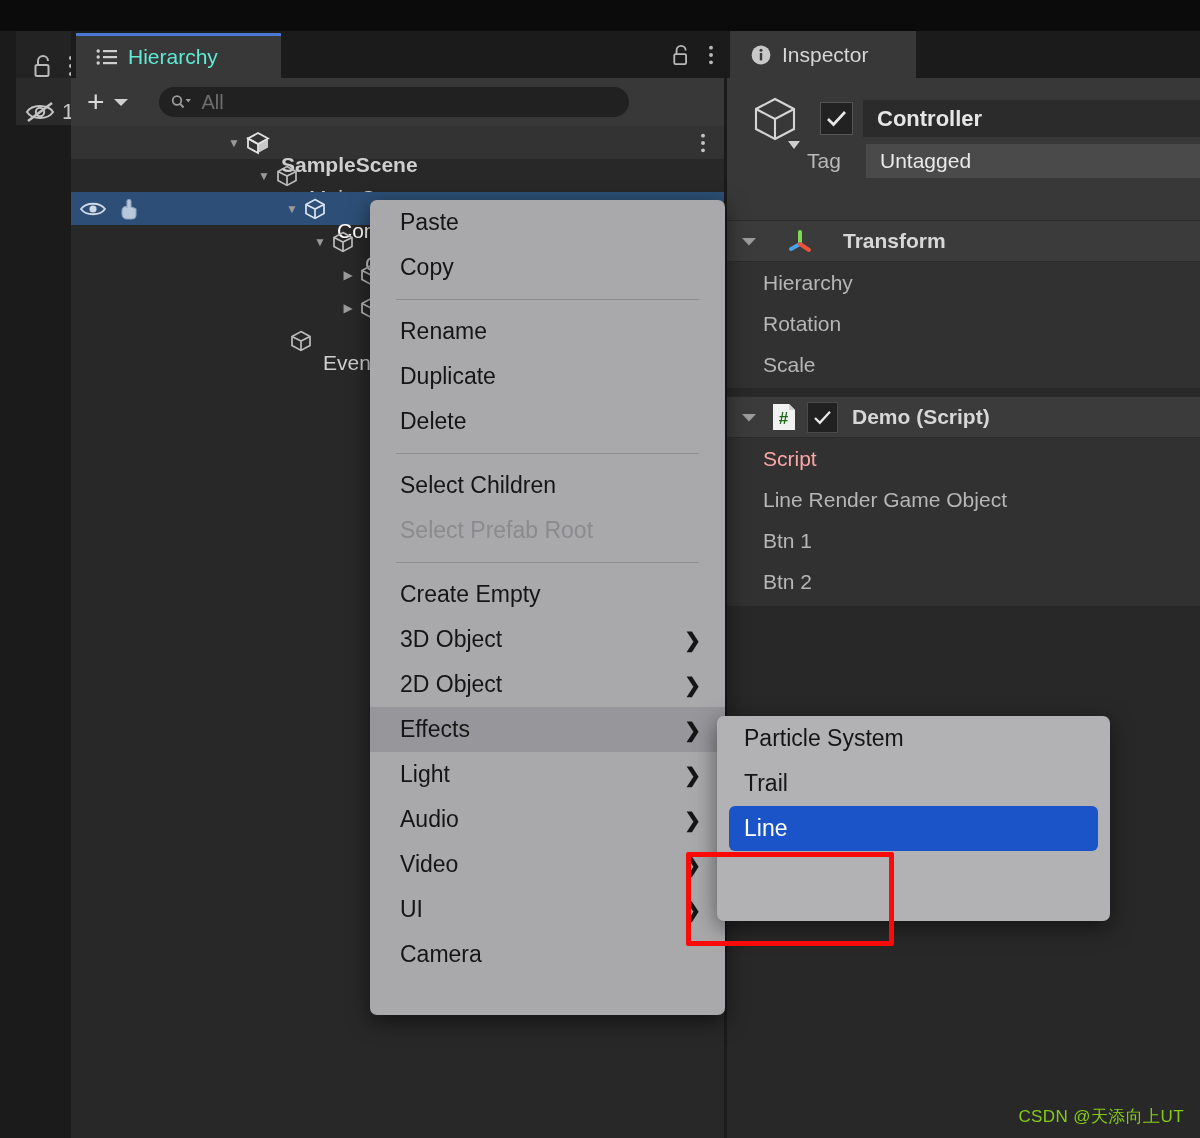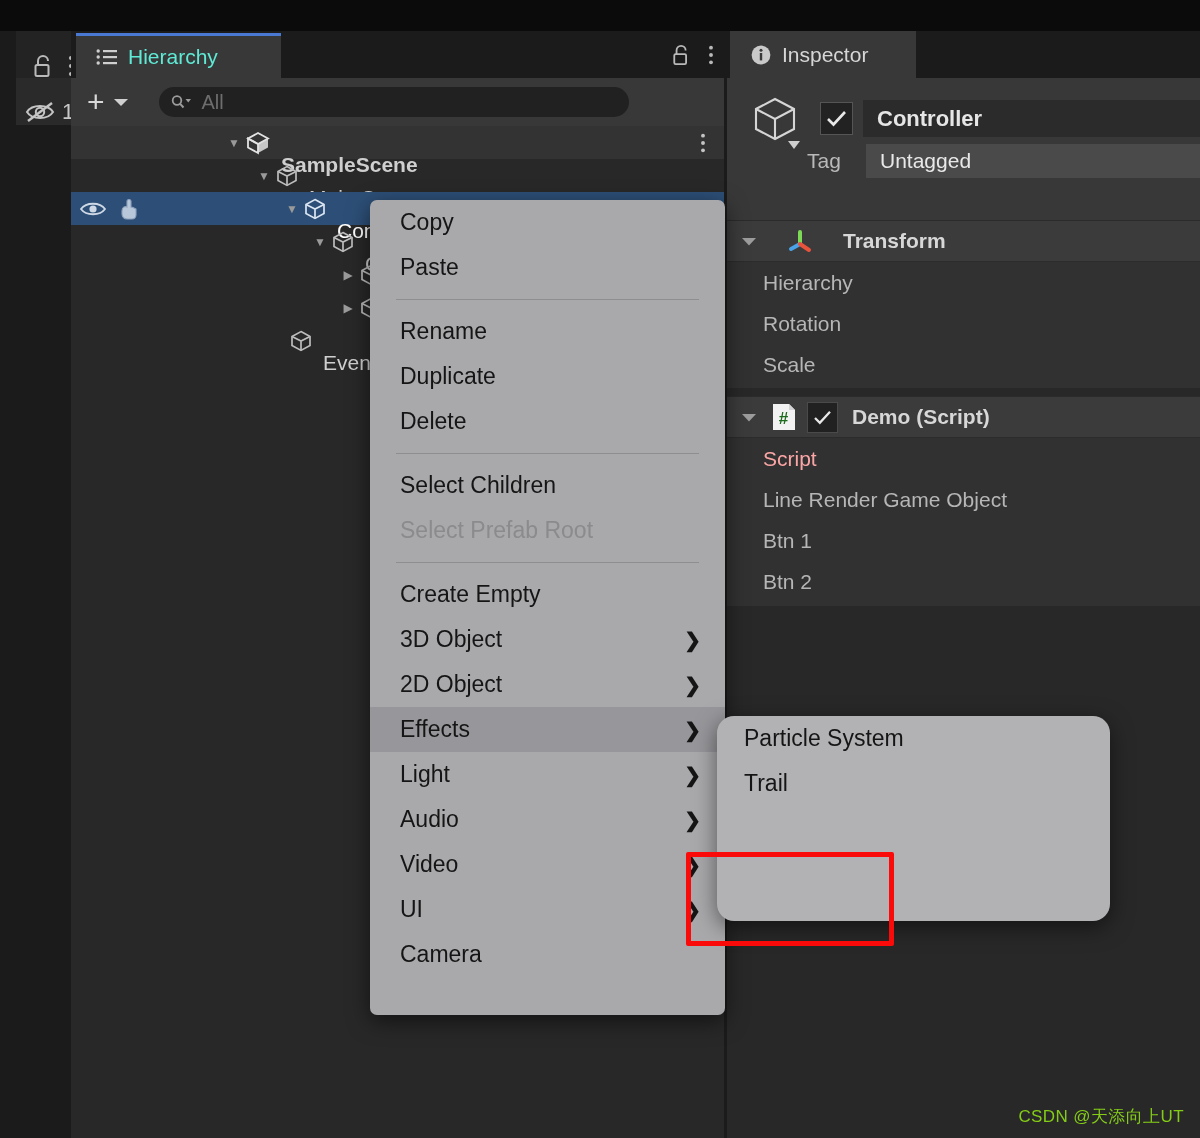--- a/index.html
+++ b/index.html
@@ -93,21 +93,21 @@
               padding-left:30px; color:#151515; font-size:23px; }
   .ctx-item.disabled { color:#8b8b8e; }
   .ctx-item.active { background:#97979b; }
   .ctx-item .arrow { position:absolute; right:24px; top:50%; transform:translateY(-50%);
                      font-size:20px; font-weight:bold; color:#151515; }
   .ctx-sep { height:1px; background:#8e8e91; margin:9px 26px; }
 
   
   .sub-menu {
     position:absolute; left:717px; top:716px; width:393px; height:205px;
-    background:#b2b2b5; border-radius:17px; box-shadow:0 6px 22px rgba(0,0,0,.5);
+    background:#b2b2b5; border-radius:7px; box-shadow:0 6px 22px rgba(0,0,0,.5);
   }
   .sub-item { height:45px; display:flex; align-items:center; padding-left:27px;
               color:#151515; font-size:23px; }
   .sub-item.highlight { background:#1b53c8; color:#ffffff; margin:0 12px;
                         border-radius:6px; padding-left:15px; height:45px; }
 
   
   .anno-box { position:absolute; left:686px; top:852px; width:208px; height:94px;
               border:5px solid #fb0a0a; border-radius:2px; pointer-events:none; }
 
@@ -404,24 +404,24 @@
       <div class="prop-row">
         <span class="plabel">Btn 2</span>
       </div>
     </div>
 
     <div class="insp-filler" style="top:575px; height:532px;"></div>
   </div>
 
   <div class="ctx-menu">
     <div class="ctx-item">
+      <span>Paste</span>
+    </div>
+    <div class="ctx-item">
       <span>Copy</span>
-    </div>
-    <div class="ctx-item">
-      <span>Paste</span>
     </div>
     <div class="ctx-sep"></div>
     <div class="ctx-item">
       <span>Rename</span>
     </div>
     <div class="ctx-item">
       <span>Duplicate</span>
     </div>
     <div class="ctx-item">
       <span>Delete</span>
@@ -470,19 +470,22 @@
     </div>
   </div>
 
   <div class="sub-menu">
     <div class="sub-item">
       <span>Particle System</span>
     </div>
     <div class="sub-item">
       <span>Trail</span>
     </div>
+    <div class="sub-item highlight">
+      <span>Line</span>
+    </div>
   </div>
 
   <div class="anno-box"></div>
 
   <div class="watermark">CSDN @天添向上UT</div>
 
 </div>
 
 </body></html>

